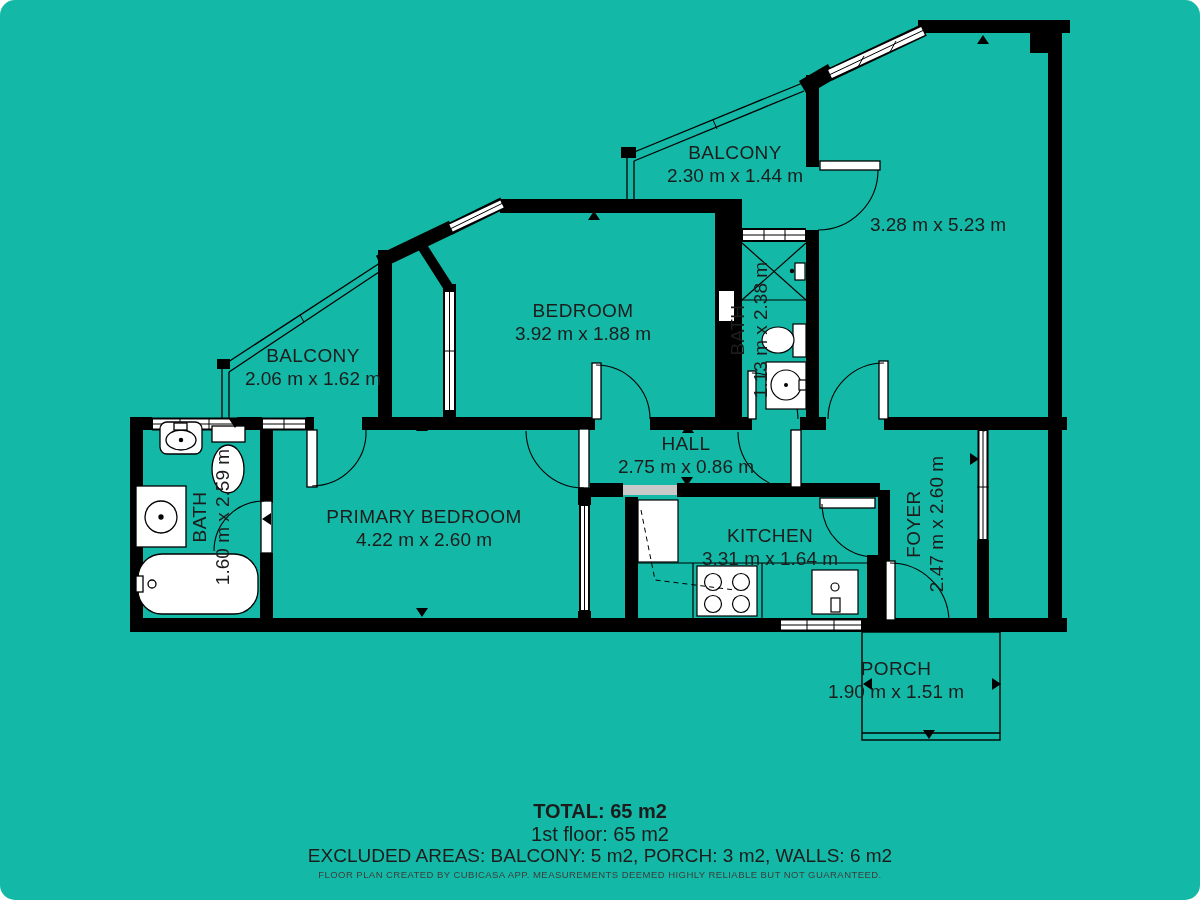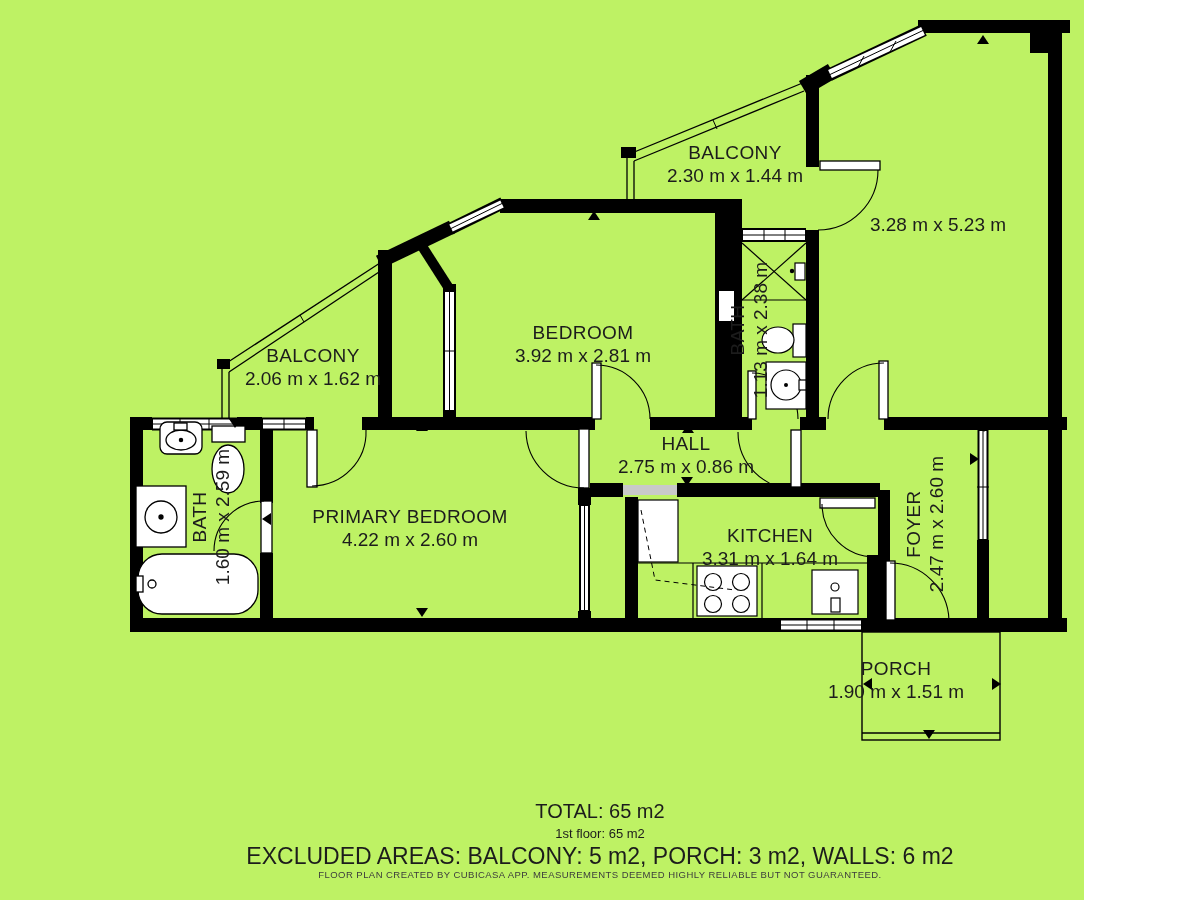--- a/index.html
+++ b/index.html
@@ -1,26 +1,26 @@
 <!DOCTYPE html>
 <html><head>
 <meta charset="utf-8">
 <style>
   html,body{margin:0;padding:0;background:#fff;}
-  .plan-wrap{position:relative;width:1084px;height:900px;background:#bef264;overflow:hidden;
-             font-family:"Liberation Sans","DejaVu Sans",sans-serif;color:#1c1c1c;}
+  .plan-wrap{position:relative;width:1200px;height:900px;background:#14b8a6;overflow:hidden;
+             font-family:"Liberation Sans","DejaVu Sans",sans-serif;color:#1c1c1c;border-radius:15px;}
   svg{position:absolute;left:0;top:0;}
   .room-label{position:absolute;width:220px;text-align:center;white-space:nowrap;pointer-events:none;}
   .room-label .rname{font-size:19px;line-height:23px;letter-spacing:.4px;}
   .room-label .rdims{font-size:19px;line-height:23px;}
   .rot{width:170px;height:46px;transform:rotate(-90deg);transform-origin:center center;}
   .summary{position:absolute;left:0;top:800px;width:1200px;text-align:center;}
-  .summary .total{font-size:20px;font-weight:normal;line-height:23px;}
-  .summary .floor{font-size:13px;line-height:22px;text-align:center;}
-  .summary .excl{font-size:23px;line-height:22px;}
+  .summary .total{font-size:20px;font-weight:bold;line-height:23px;}
+  .summary .floor{font-size:20px;line-height:22px;text-align:center;}
+  .summary .excl{font-size:19px;line-height:22px;}
   .footer{position:absolute;left:0;top:869px;width:1200px;text-align:center;
           font-size:9.5px;letter-spacing:.45px;color:#3c3c3c;}
 </style>
 </head>
 <body>
 
 <div class="plan-wrap">
 
 <svg width="1200" height="900" viewBox="0 0 1200 900">
 
@@ -228,37 +228,37 @@
   </g>
 </svg>
 
 <div class="room-label" style="left:625px;top:141px;">
   <div class="rname">BALCONY</div>
   <div class="rdims">2.30 m x 1.44 m</div>
 </div>
 <div class="room-label" style="left:828px;top:213px;">
   <div class="rdims">3.28 m x 5.23 m</div>
 </div>
-<div class="room-label" style="left:473px;top:299px;margin-top:22px;">
+<div class="room-label" style="left:473px;top:299px;">
   <div class="rname">BEDROOM</div>
-  <div class="rdims">3.92 m x 2.81 m</div>
+  <div class="rdims">3.92 m x 1.88 m</div>
 </div>
 <div class="room-label" style="left:203px;top:344px;">
   <div class="rname">BALCONY</div>
   <div class="rdims">2.06 m x 1.62 m</div>
 </div>
 <div class="room-label rot" style="left:664px;top:307px;">
   <div class="rname">BATH</div>
   <div class="rdims">1.13 m x 2.38 m</div>
 </div>
 <div class="room-label" style="left:576px;top:432px;">
   <div class="rname">HALL</div>
   <div class="rdims">2.75 m x 0.86 m</div>
 </div>
-<div class="room-label" style="left:300px;top:505px;">
+<div class="room-label" style="left:314px;top:505px;">
   <div class="rname">PRIMARY BEDROOM</div>
   <div class="rdims">4.22 m x 2.60 m</div>
 </div>
 <div class="room-label rot" style="left:126px;top:494px;">
   <div class="rname">BATH</div>
   <div class="rdims">1.60 m x 2.59 m</div>
 </div>
 <div class="room-label" style="left:660px;top:504px;margin-top:20px;">
   <div class="rname">KITCHEN</div>
   <div class="rdims">3.31 m x 1.64 m</div>

